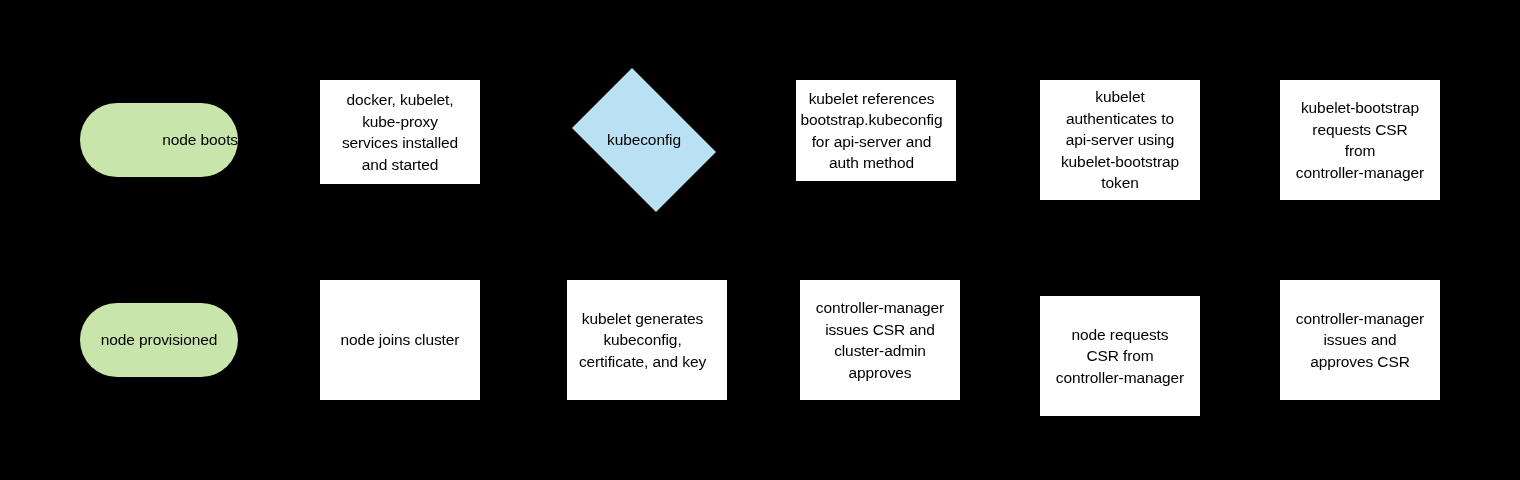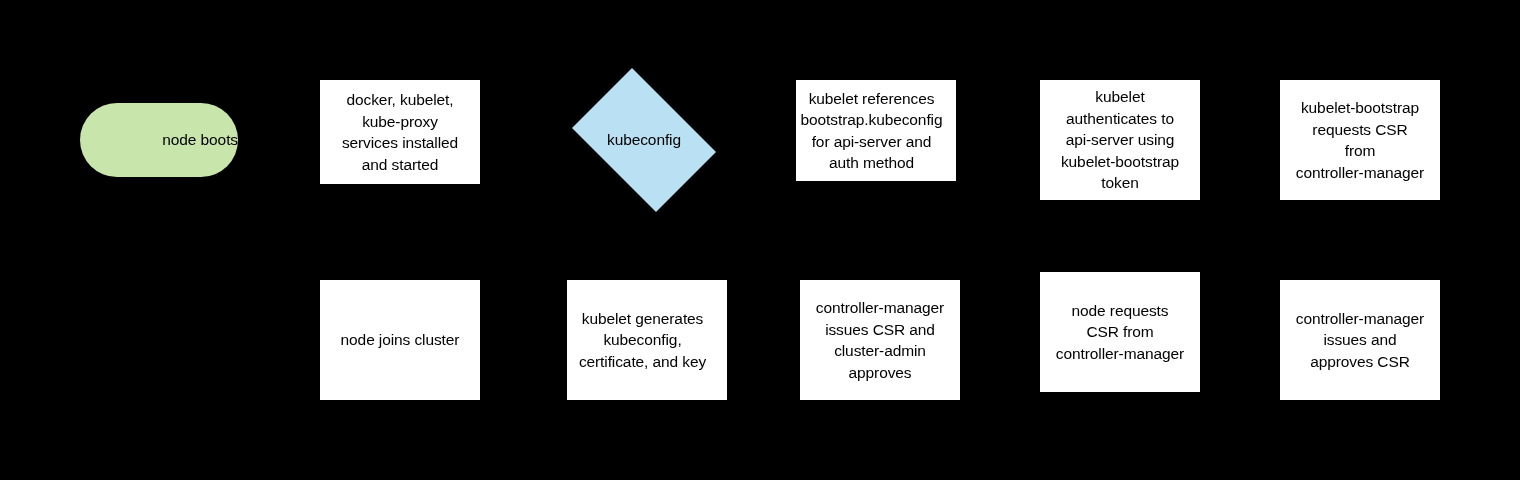--- a/index.html
+++ b/index.html
@@ -102,39 +102,42 @@
 token</span>
   </div>
 
   <div class="node box" style="left:1280px; top:80px; width:160px; height:120px;">
     <span class="label">kubelet-bootstrap
 requests CSR
 from
 controller-manager</span>
   </div>
 
+  <div class="node pill" style="left:80px; top:303px; width:158px; height:74px;">
+    <span class="label">node provisioned</span>
+  </div>
 
   <div class="node box" style="left:320px; top:280px; width:160px; height:120px;">
     <span class="label">node joins cluster</span>
   </div>
 
   <div class="node box overflow" style="left:560px; top:280px; width:160px; height:120px;margin-left:7px;">
     <span class="label">kubelet generates
 kubeconfig,
 certificate, and key</span>
   </div>
 
   <div class="node box" style="left:800px; top:280px; width:160px; height:120px;">
     <span class="label">controller-manager
 issues CSR and
 cluster-admin
 approves</span>
   </div>
 
-  <div class="node box" style="left:1040px; top:272px; width:160px; height:120px;">
+  <div class="node box" style="left:1040px; top:296px; width:160px; height:120px;">
     <span class="label">node requests
 CSR from
 controller-manager</span>
   </div>
 
   <div class="node box" style="left:1280px; top:280px; width:160px; height:120px;">
     <span class="label">controller-manager
 issues and
 approves CSR</span>
   </div>

